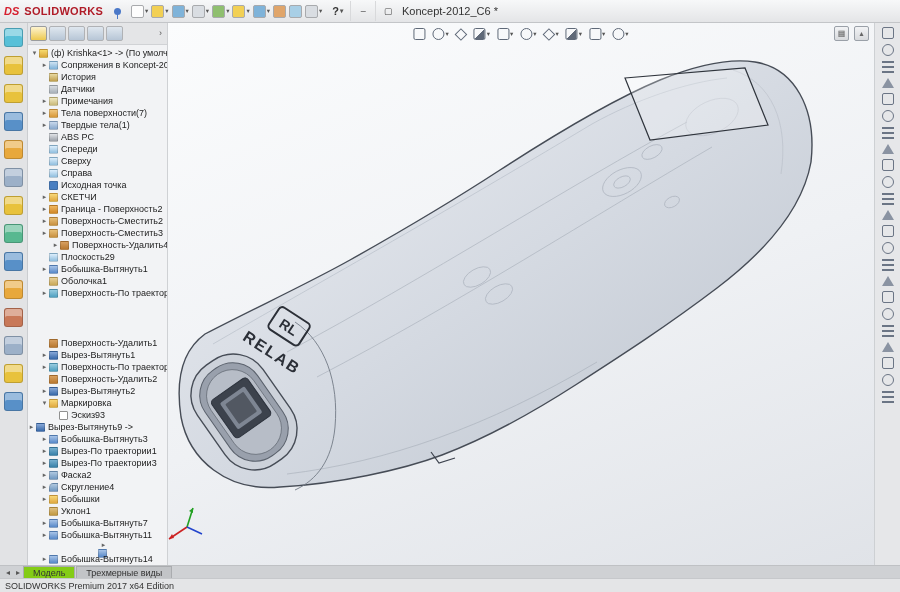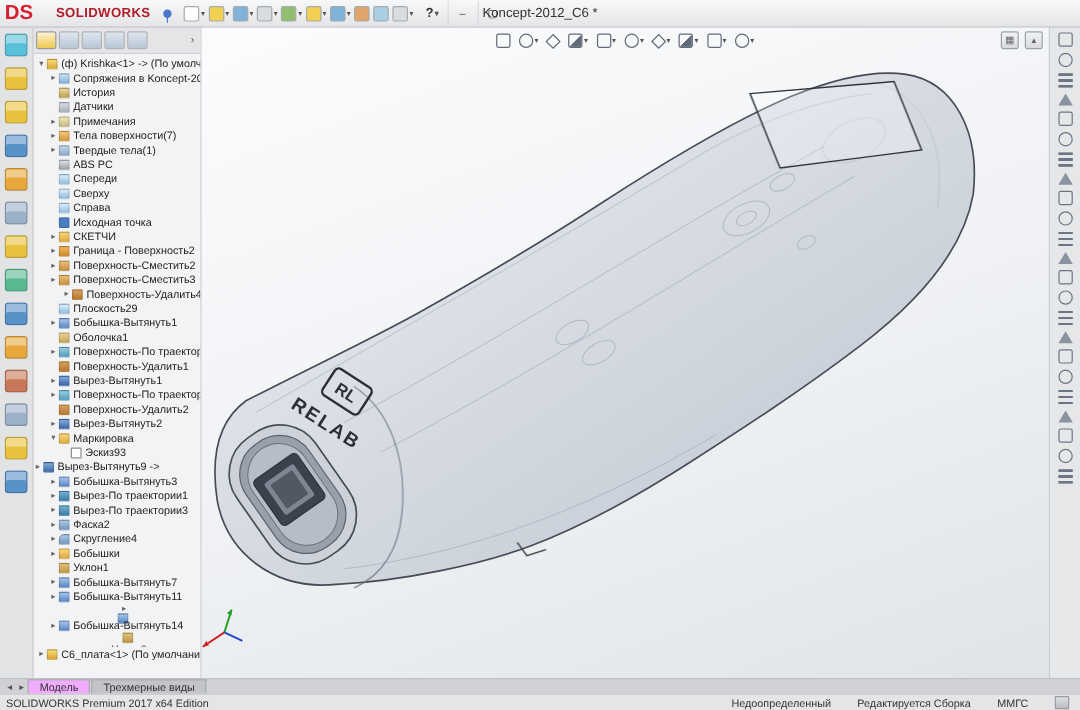--- a/index.html
+++ b/index.html
@@ -3,21 +3,21 @@
 <meta charset="utf-8">
 <style>
   html,body{margin:0;padding:0}
   body{width:900px;height:592px;position:relative;overflow:hidden;
        font-family:"Liberation Sans",sans-serif;background:#e8e9eb;color:#222;
        -webkit-font-smoothing:antialiased}
   
   .titlebar{position:absolute;left:0;top:0;right:0;height:22px;display:flex;align-items:center;
             gap:1px;padding:0 4px;background:linear-gradient(#f7f8f9,#e4e5e7);
             border-bottom:1px solid #c3c5c8;z-index:9}
-  .dsmark{color:#d6202f;font-weight:bold;font-size:17px;margin-right:18px}
+  .dsmark{color:#d6202f;font-weight:bold;font-style:italic;font-size:11px;margin-right:4px}
   .swname{color:#b01c28;font-weight:bold;font-size:11px;letter-spacing:.3px;margin-right:8px}
   .menu{font-size:11px;padding:2px 6px;cursor:default;white-space:nowrap}
   .pin{width:7px;height:7px;border-radius:50%;background:#4a78c8;position:relative;margin:0 8px 0 2px}
   .pin::after{content:"";position:absolute;left:3px;top:6px;width:1px;height:5px;background:#4a78c8}
   .qwrap{display:flex;align-items:center;height:18px;padding:0 1px;border-radius:2px}
   .qshape{width:13px;height:13px;border:1px solid #a8aaad;border-radius:2px;display:inline-block;box-sizing:border-box}
   .caret{font-size:6.5px;color:#555;margin-left:1px}
   .doc-title{position:absolute;left:50%;top:0;height:22px;transform:translateX(-50%);
              display:flex;align-items:center;font-size:11px;color:#333;white-space:nowrap}
   .searchbox{margin-left:auto;display:flex;align-items:center;gap:4px;width:150px;height:15px;
@@ -97,21 +97,21 @@
   .r1{width:12px;height:12px;border:1.3px solid #6b7585;border-radius:50%;box-sizing:border-box}
   .r2{width:12px;height:12px;background:repeating-linear-gradient(#6b7585 0 2px,transparent 2px 5px)}
   .r3{width:0;height:0;border-left:6px solid transparent;border-right:6px solid transparent;
       border-bottom:10px solid #8a93a2}
   
   .tabbar{position:absolute;left:0;right:0;bottom:13px;height:13px;background:#cfd1d4;
           border-top:1px solid #bfc1c4;display:flex;align-items:flex-end;padding-left:3px;z-index:8}
   .tabnav{font-size:8px;color:#555;padding:0 3px;line-height:12px}
   .tab{font-size:9px;padding:0 9px;height:12px;display:flex;align-items:center;background:#c2c4c7;
        border:1px solid #aaacaf;border-bottom:none;margin-right:1px;color:#333;white-space:nowrap}
-  .tab.active{background:#f0abfc}
+  .tab.active{background:#84cc16}
   .statusbar{position:absolute;left:0;right:0;bottom:0;height:13px;background:#e4e5e7;
              border-top:1px solid #c6c8cb;display:flex;align-items:center;font-size:9px;
              color:#333;padding:0 5px;z-index:9}
   .status-right{margin-left:auto;display:flex;align-items:center;gap:22px;padding-right:4px}
   .status-chip{width:10px;height:9px;background:linear-gradient(#dfe1e4,#b9bcc0);
                border:1px solid #9b9da0;border-radius:1px}
 </style>
 </head>
 <body>
 
@@ -295,21 +295,21 @@
       <div class="tree-row" style="padding-left: 13px;">
         <span class="tw"></span>
         <span class="ti ic-shell"></span>
         <span class="tl">Оболочка1</span>
       </div>
       <div class="tree-row" style="padding-left: 13px;">
         <span class="tw">▸</span>
         <span class="ti ic-surface-sweep"></span>
         <span class="tl">Поверхность-По траектории</span>
       </div>
-      <div class="tree-row" style="padding-left: 13px;">
+      <div class="tree-row" style="padding-left: 13px; margin-top: 38px;">
         <span class="tw"></span>
         <span class="ti ic-surface-delete"></span>
         <span class="tl">Поверхность-Удалить1</span>
       </div>
       <div class="tree-row" style="padding-left: 13px;">
         <span class="tw">▸</span>
         <span class="ti ic-cut"></span>
         <span class="tl">Вырез-Вытянуть1</span>
       </div>
       <div class="tree-row" style="padding-left: 13px;">
@@ -548,19 +548,13 @@
   <span class="tabnav">◂</span>
   <span class="tabnav">▸</span>
   <span style="display:flex;align-items:flex-end">
       <span class="tab active">Модель</span>
       <span class="tab">Трехмерные виды</span>
     </span>
 </div>
 
 <div class="statusbar">
   <span>SOLIDWORKS Premium 2017 x64 Edition</span>
-  <span class="status-right">
-      <span>Недоопределенный</span>
-      <span>Редактируется Сборка</span>
-      <span>ММГС</span>
-      <span class="status-chip"></span>
-    </span>
 </div>
 
 </body></html>

